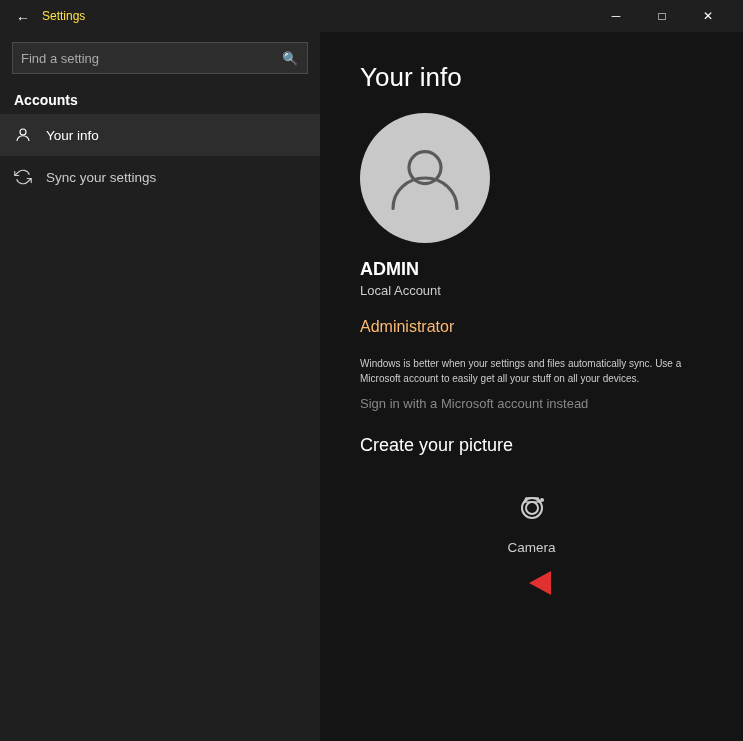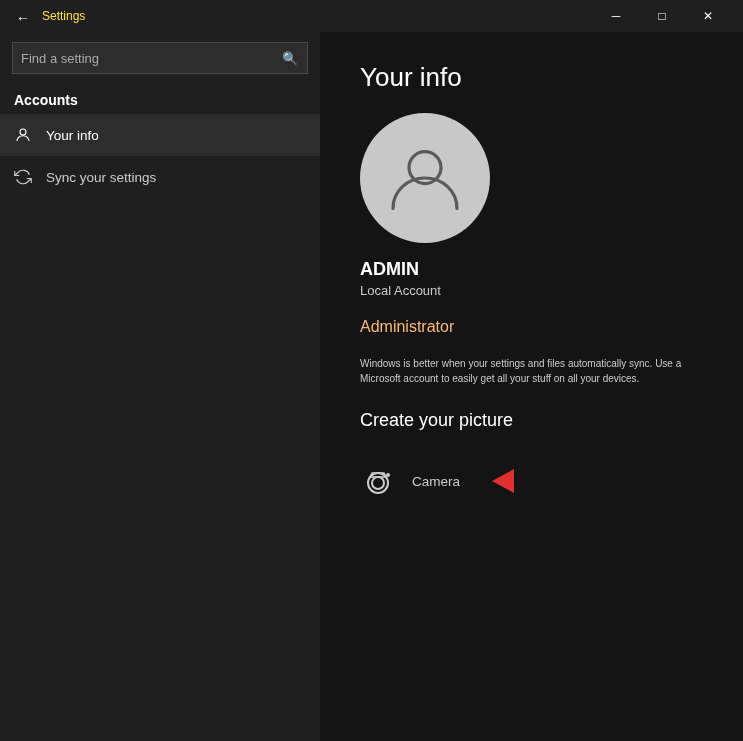--- a/index.html
+++ b/index.html
@@ -218,20 +218,21 @@
     }
 
     .picture-option {
       display: flex;
       align-items: center;
       gap: 16px;
       padding: 8px 0;
       cursor: pointer;
       color: #cccccc;
       font-size: 13.5px;
+      flex-direction: column;
     }
     .picture-option-icon {
       width: 36px;
       height: 36px;
       display: flex;
       align-items: center;
       justify-content: center;
       flex-shrink: 0;
     }
 
@@ -313,20 +314,21 @@
         </svg>
       </div>
 
       <div class="username">ADMIN</div>
       <div class="account-type">Local Account</div>
       <div class="account-role">Administrator</div>
     </div>
 
     <div class="info-text">Windows is better when your settings and files automatically sync. Use a Microsoft account to easily get all your stuff on all your devices.</div>
 
+    <div class="microsoft-link">Sign in with a Microsoft account instead</div>
 
     <div class="create-picture-title">Create your picture</div>
 
     <div class="picture-option">
       <div class="picture-option-icon">
         <svg width="36" height="36" viewBox="0 0 36 36" xmlns="http://www.w3.org/2000/svg" fill="none">
           <circle cx="18" cy="20" r="10" stroke="#ccc" stroke-width="2"></circle>
           <circle cx="18" cy="20" r="6" stroke="#ccc" stroke-width="2"></circle>
           <path d="M12 10h12l2 4H10l2-4z" stroke="#ccc" stroke-width="1.5" fill="none"></path>
           <circle cx="28" cy="12" r="2" fill="#ccc"></circle>

